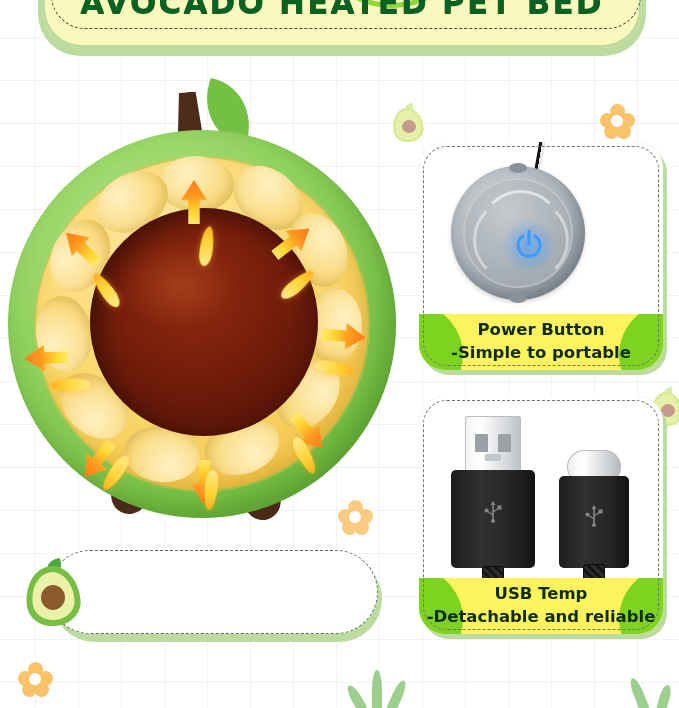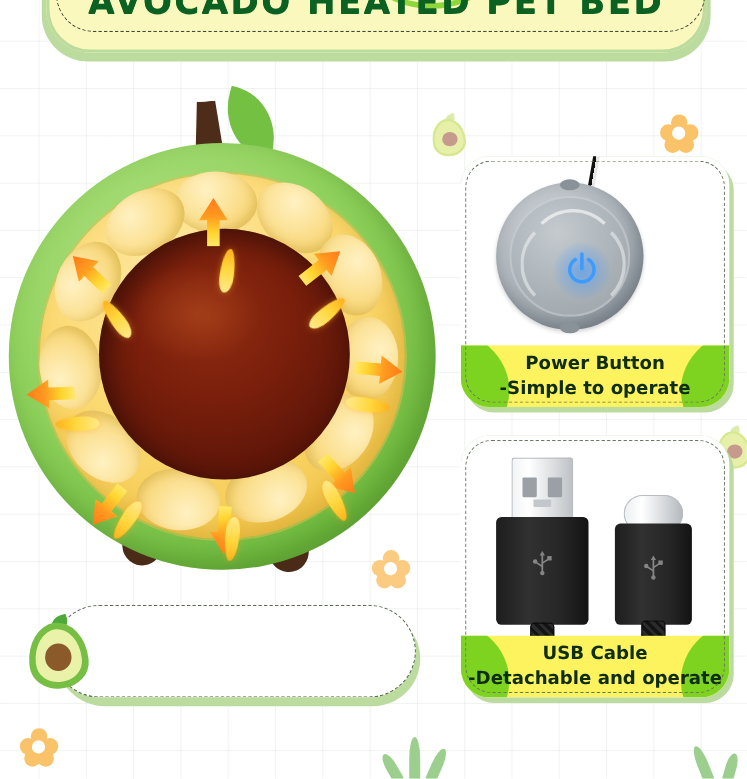--- a/index.html
+++ b/index.html
@@ -369,21 +369,21 @@
             <path d="M10 8 A11 11 0 1 0 22 8" fill="none" stroke="#3b9bff" stroke-width="3.2" stroke-linecap="round"></path>
             <line x1="16" y1="3" x2="16" y2="16" stroke="#3b9bff" stroke-width="3.2" stroke-linecap="round"></line>
           </svg>
         </div>
       </div>
       <div class="caption" style="top:172px;height:56px;">
         <div class="cap-wedge l"></div>
         <div class="cap-wedge r"></div>
         <div class="cap-text" style="top:4px;">
           <div>Power Button</div>
-          <div>-Simple to operate</div>
+          <div>-Simple to portable</div>
         </div>
       </div>
       <div class="panel-dash"></div>
     </div>
   </div>
 
   <div class="panel" style="left:419px;top:396px;height:242px;">
     <div class="panel-shadow" style="height:238px;"></div>
     <div class="panel-body" style="height:238px;">
       <div class="panel-stage" style="height:182px;">
@@ -418,22 +418,22 @@
               <circle cx="3.5" cy="10.5" r="2" fill="#cfcfcf"></circle>
             </svg>
           </div>
           <div class="usb-braid" style="left:144px;top:156px;"></div>
         </div>
       </div>
       <div class="caption" style="top:182px;height:56px;">
         <div class="cap-wedge l"></div>
         <div class="cap-wedge r"></div>
         <div class="cap-text" style="top:4px;">
-          <div>USB Cable</div>
-          <div>-Detachable and operate</div>
+          <div>USB Temp</div>
+          <div>-Detachable and reliable</div>
         </div>
       </div>
       <div class="panel-dash"></div>
     </div>
   </div>
 
   <div class="flower" style="left:18px;top:662px;">
     <div class="petal" style="left:10px;top:0;"></div>
     <div class="petal" style="left:20px;top:9px;"></div>
     <div class="petal" style="left:16px;top:20px;"></div>

